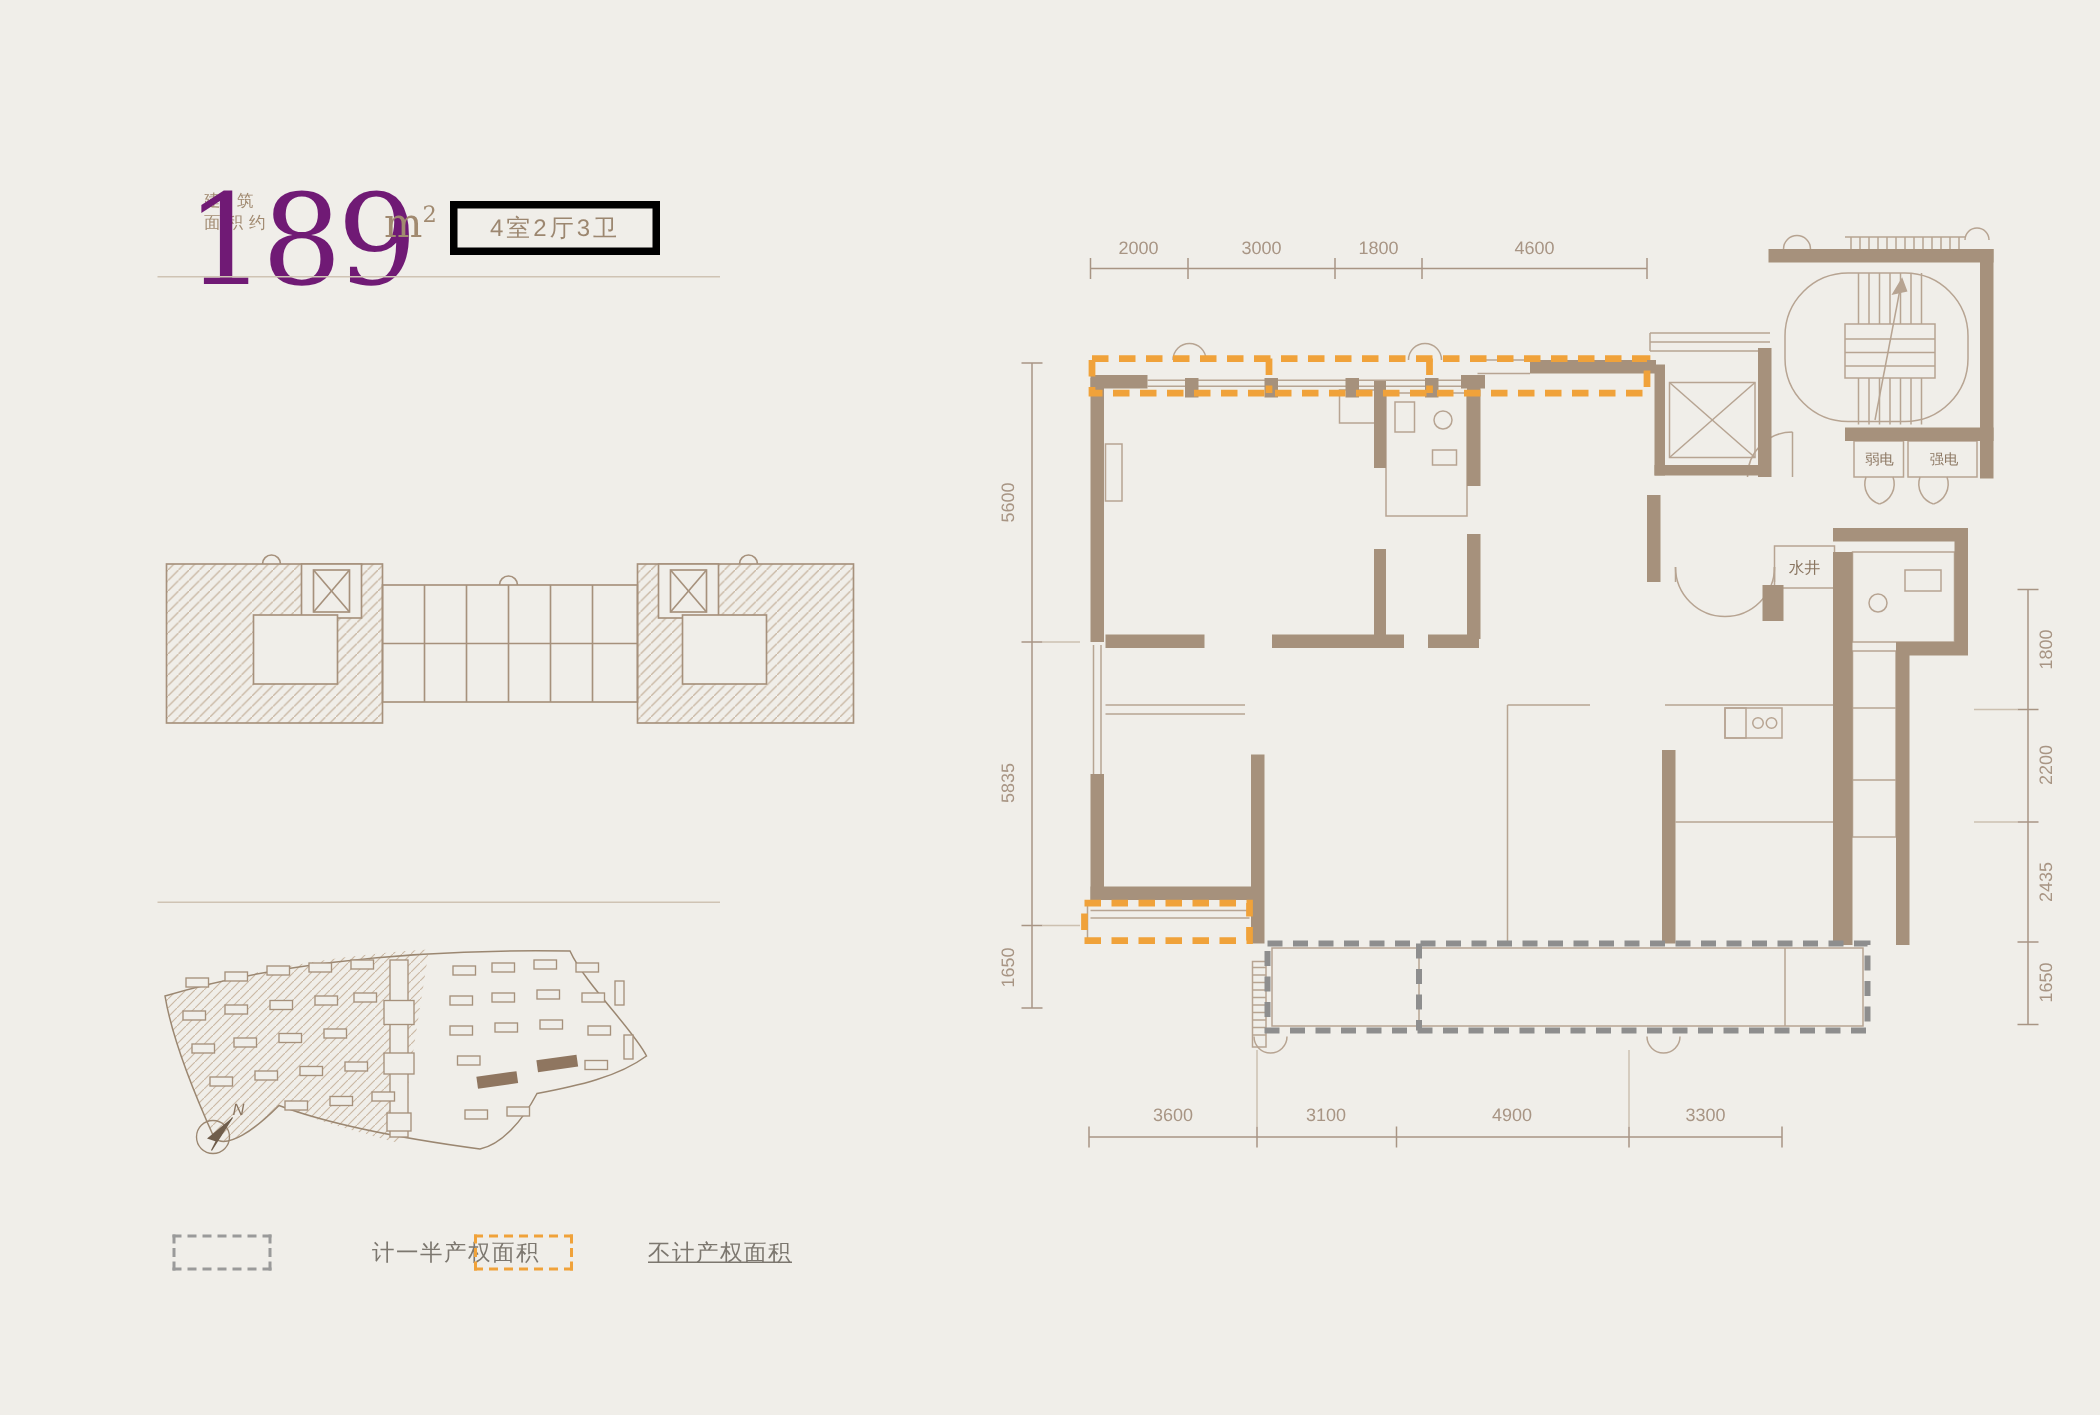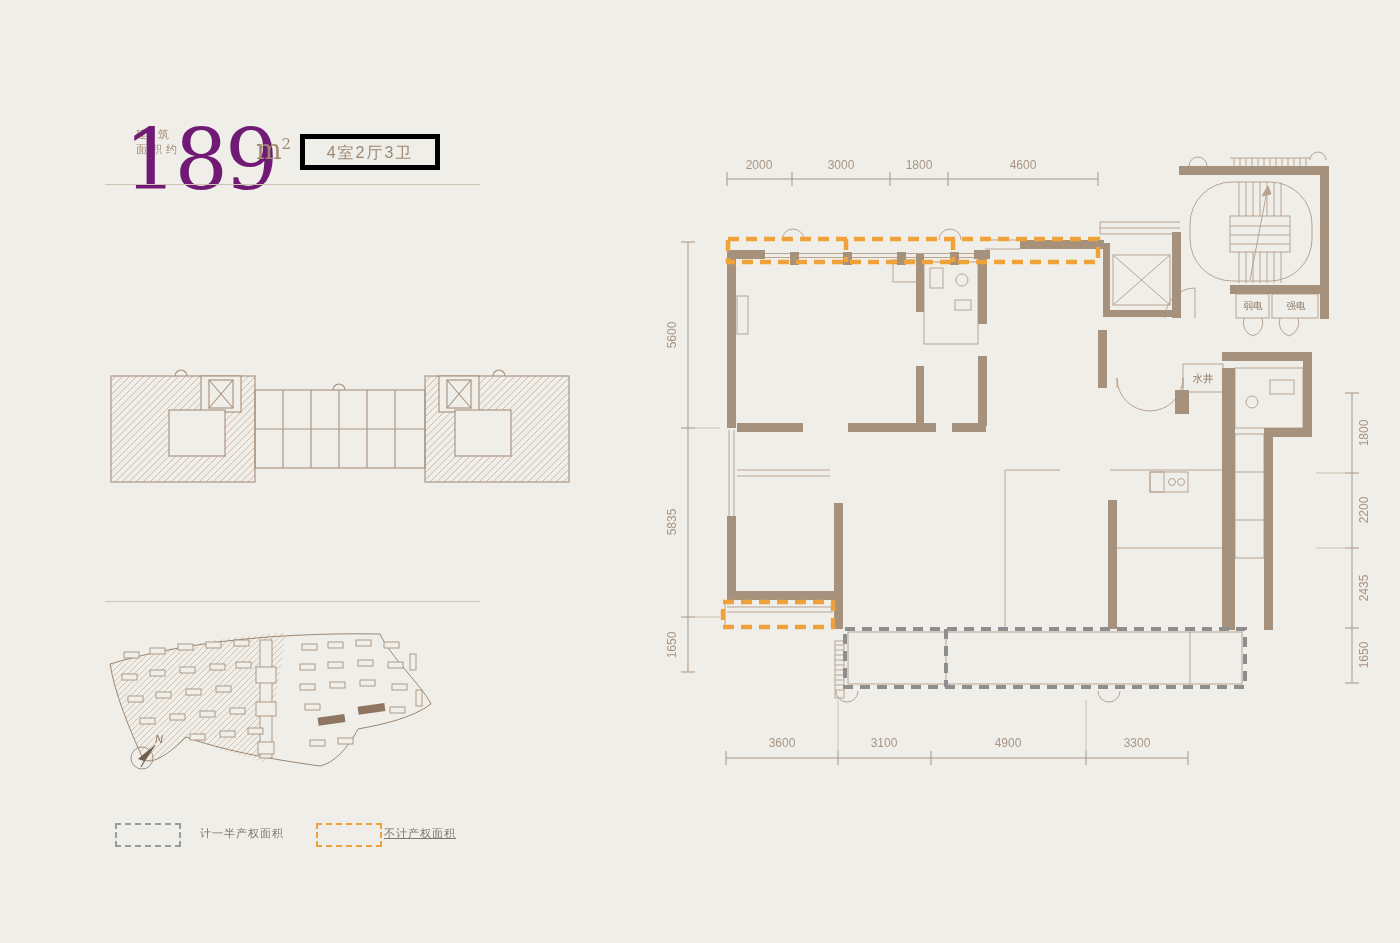--- a/index.html
+++ b/index.html
@@ -21,21 +21,21 @@
                 letter-spacing:2px;text-align:center;line-height:27px;}
   .divider{position:absolute;left:105px;width:375px;border-top:1px solid #cfc3b4;}
   .brand-script{position:absolute;left:102px;top:192px;color:#b29878;
                 font-family:"DejaVu Serif",serif;font-style:italic;font-size:28px;
                 letter-spacing:1px;}
 
   
   .legend-box{position:absolute;width:62px;height:20px;background:transparent;}
   .legend-box.gray{border:2px dashed #9a9a9a;}
   .legend-box.orange{border:2px dashed #f0a23a;}
-  .legend-label{position:absolute;color:#7c776f;font-size:11px;letter-spacing:1px;}
+  .legend-label{position:absolute;color:#7c776f;font-size:15px;letter-spacing:1px;margin-left:48px;}
 
   
   .footer-note{position:absolute;left:742px;top:876px;width:636px;
                color:#c0bdb7;font-size:9px;line-height:14px;text-align:center;}
 
   svg{position:absolute;overflow:visible;}
   svg text{font-family:"Liberation Sans",sans-serif;}
 </style>
 </head>
 <body>

